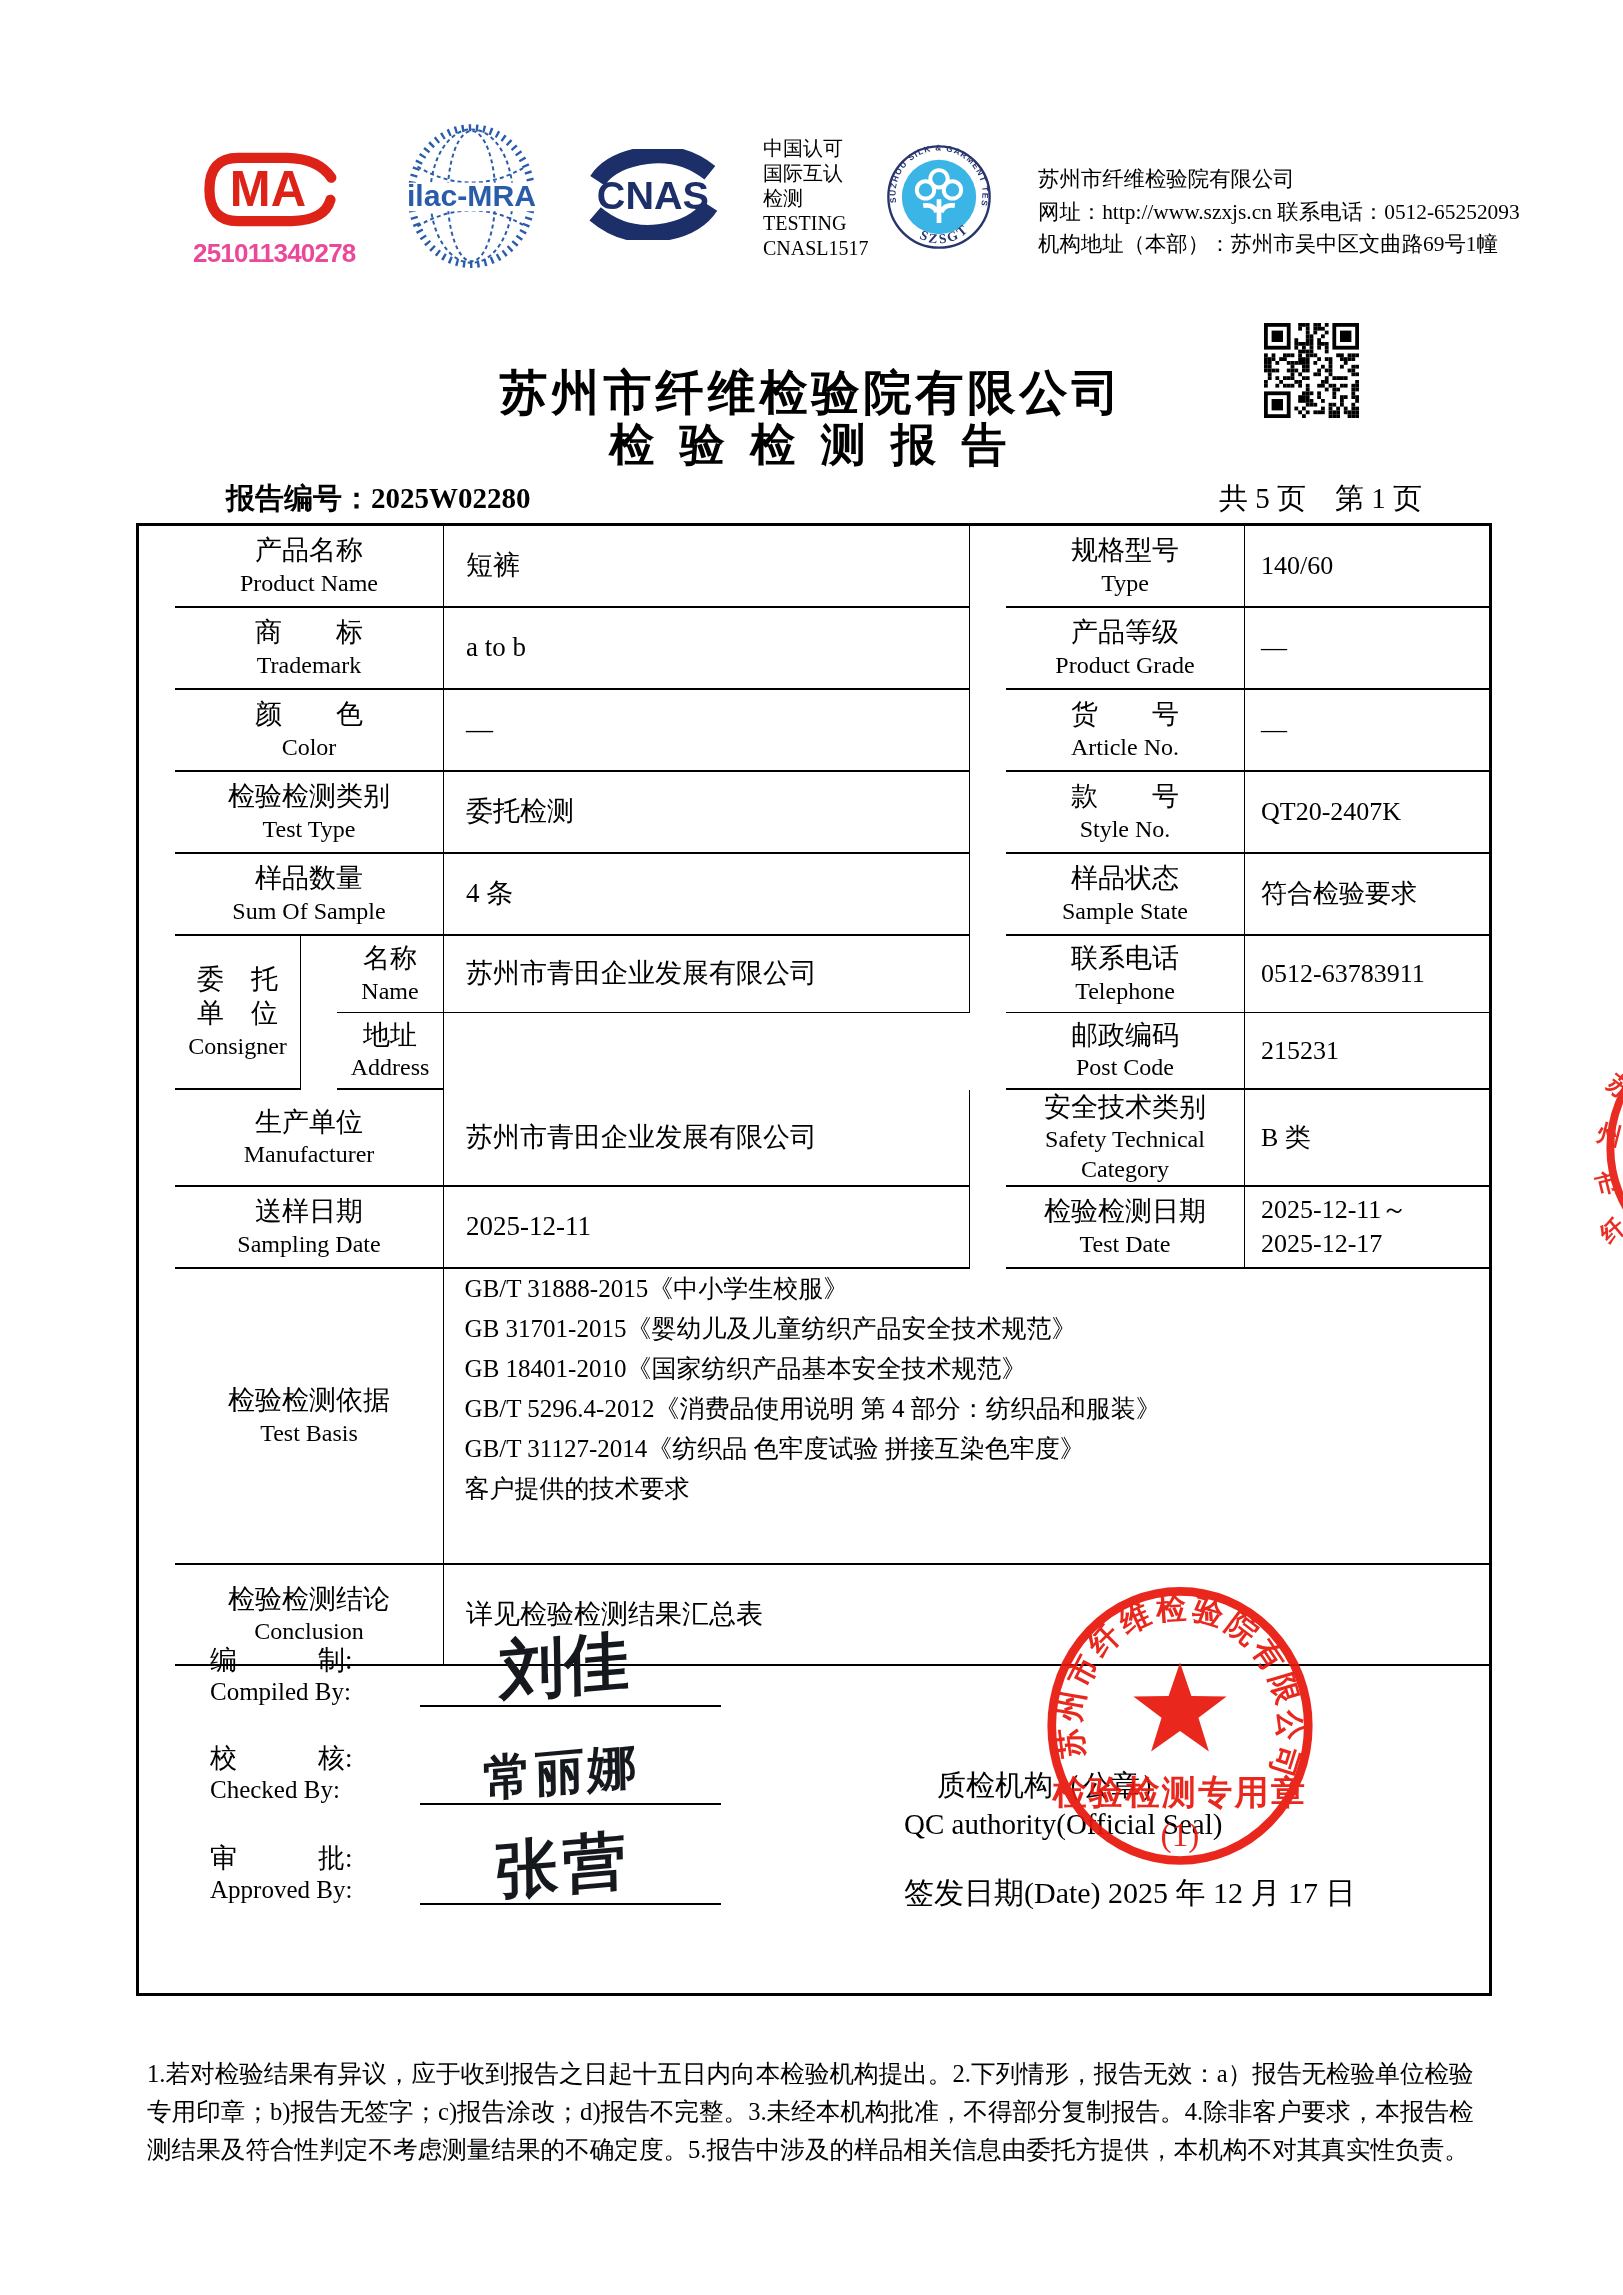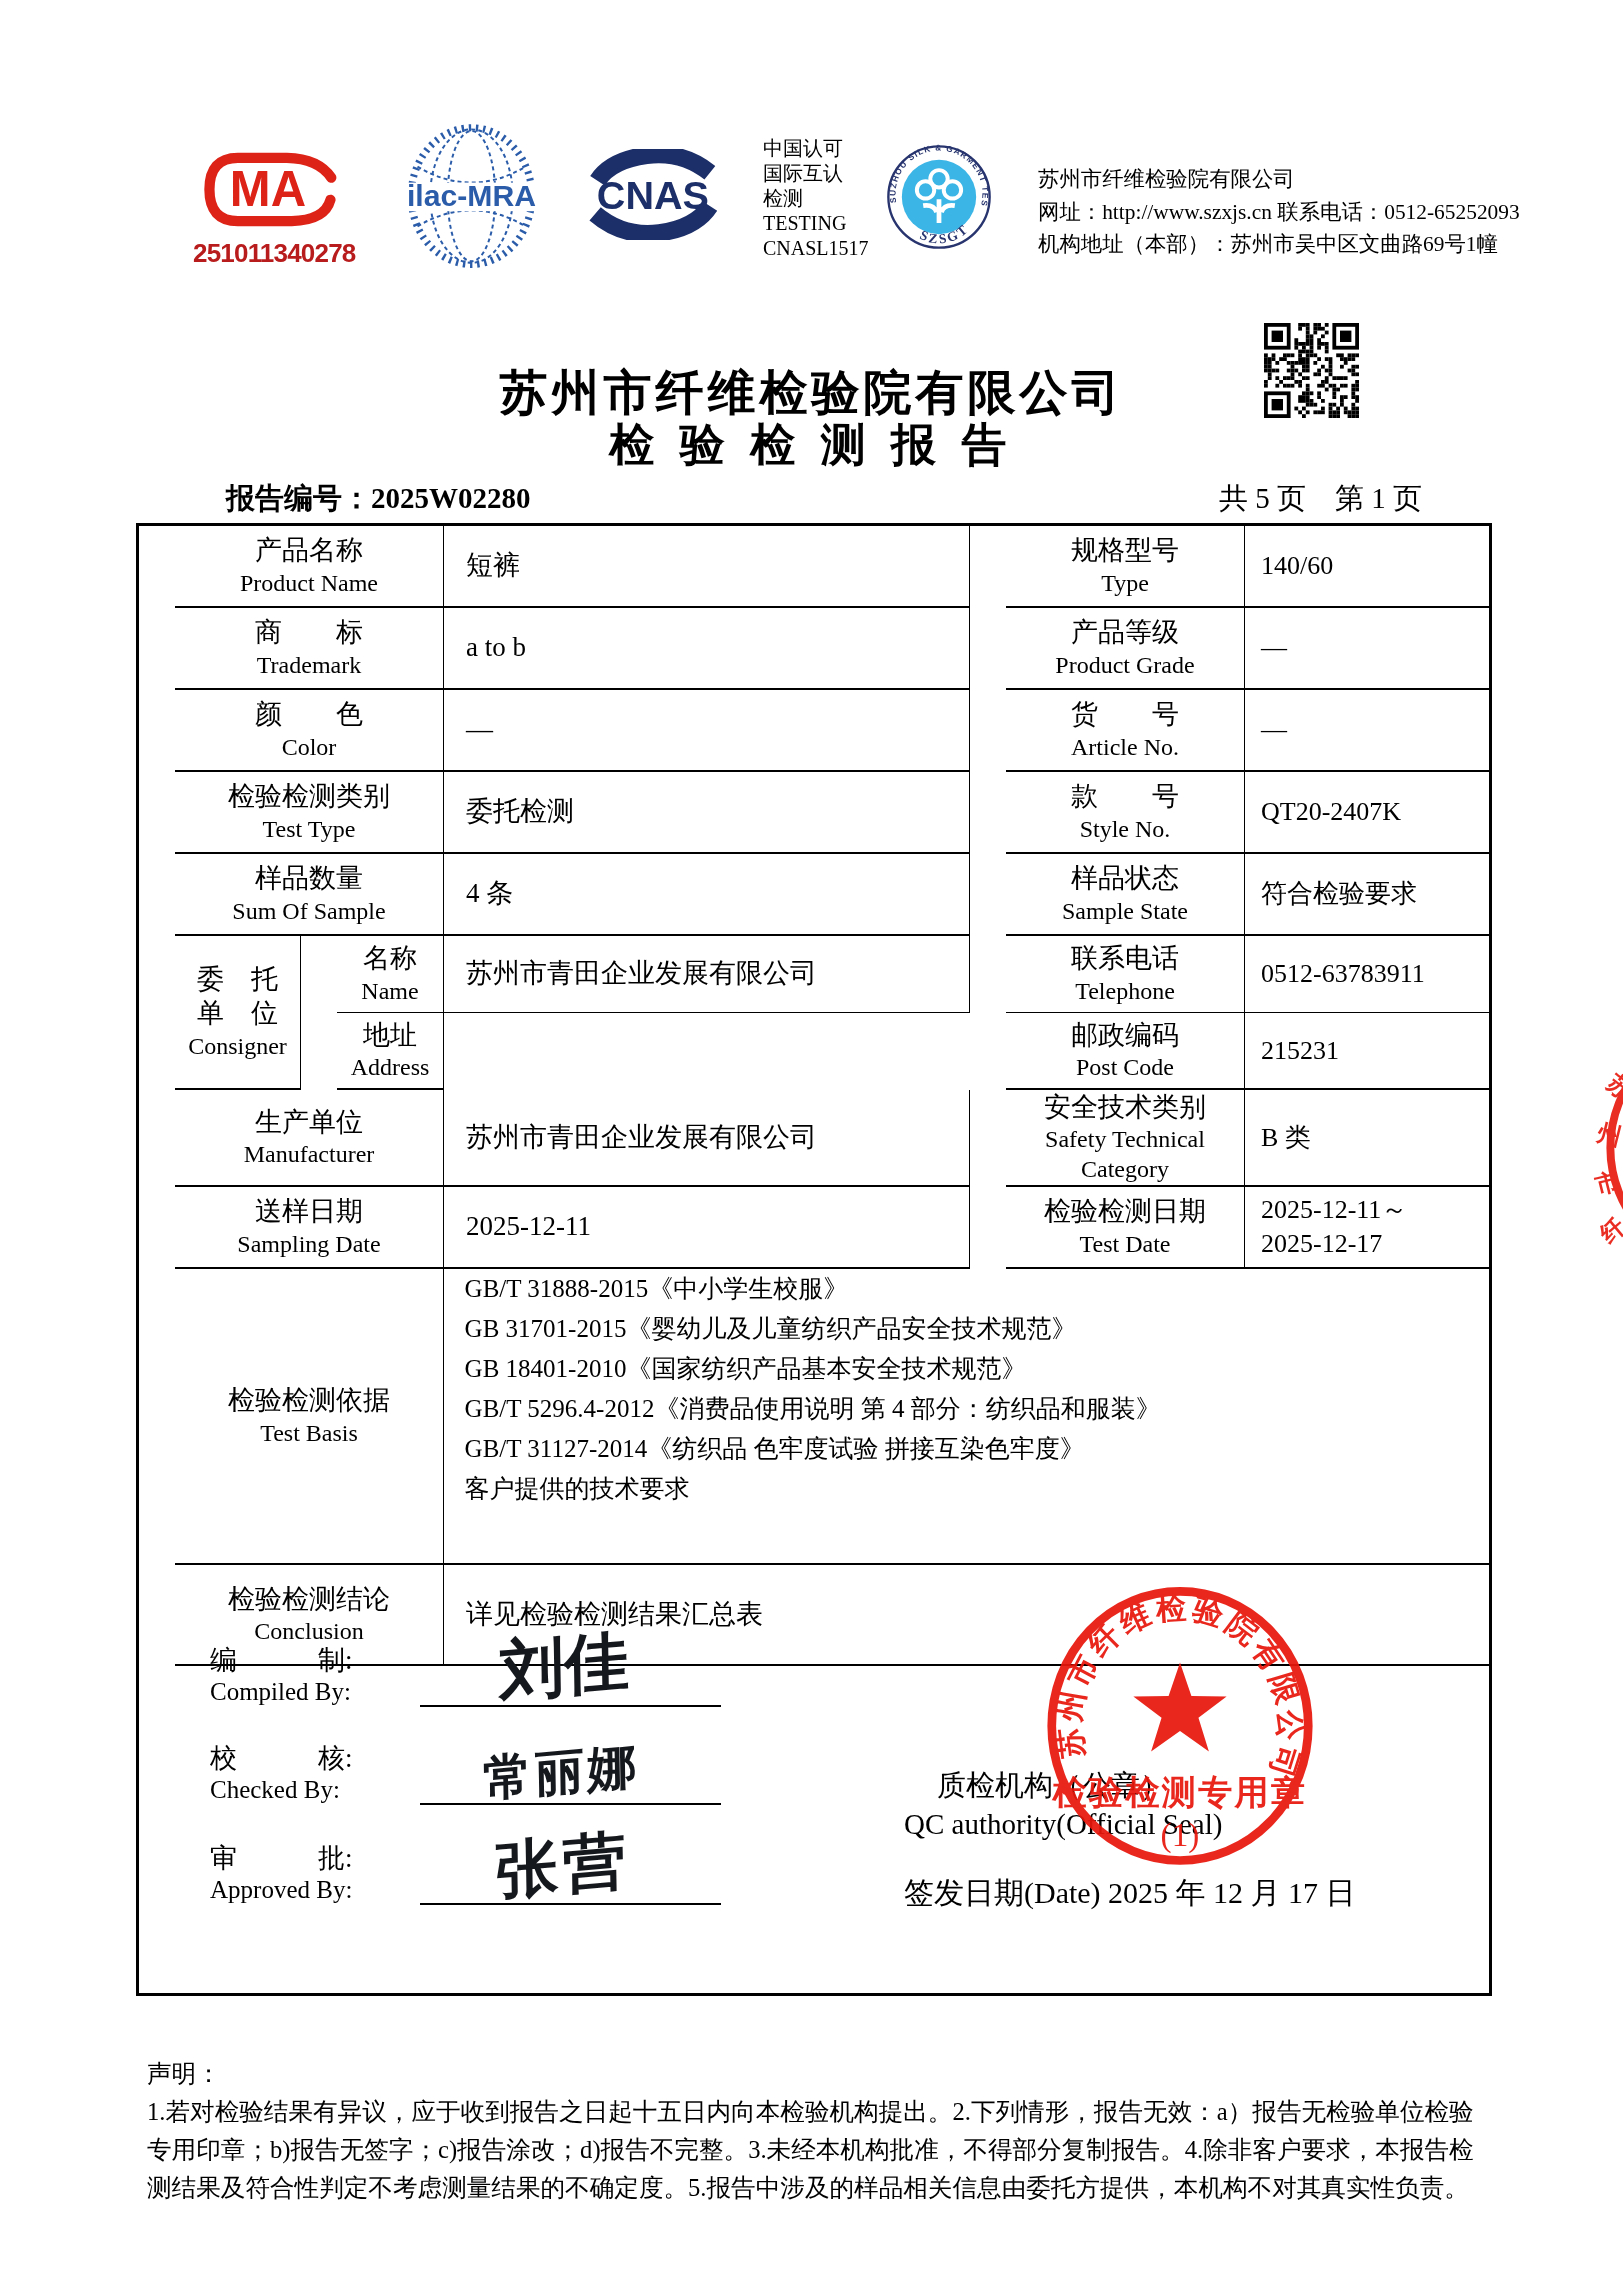--- a/index.html
+++ b/index.html
@@ -4,21 +4,21 @@
 <style>
   html,body{margin:0;padding:0;background:#fff;}
   body{width:1623px;height:2295px;position:relative;overflow:hidden;
        font-family:"Liberation Serif","DejaVu Serif",serif;color:#000;}
   *{box-sizing:border-box;}
   .abs{position:absolute;}
   .sans{font-family:"Liberation Sans","DejaVu Sans",sans-serif;}
 
   
   #cma-num{left:193px;top:238px;width:170px;font-weight:bold;font-size:26px;
-           letter-spacing:-0.8px;color:#b91c1c;font-family:"Liberation Sans","DejaVu Sans",sans-serif;}
+           letter-spacing:-0.8px;color:#ec4899;font-family:"Liberation Sans","DejaVu Sans",sans-serif;}
   #cnas-lines{left:763px;top:136px;font-size:20px;line-height:25px;}
   #org-info{left:1038px;top:163px;font-size:21.4px;line-height:32.5px;white-space:nowrap;}
 
   
   #title-company{left:0;top:361px;width:1623px;text-align:center;font-size:48px;
                  font-weight:bold;letter-spacing:4px;}
   #title-report{left:0;top:415px;width:1623px;text-align:center;font-size:45px;
                 font-weight:bold;letter-spacing:7.1px;}
   #report-no{left:226px;top:479px;font-size:29px;font-weight:bold;}
   #page-count{left:1149px;top:479px;width:273px;font-size:29px;text-align:right;}
@@ -521,16 +521,15 @@
   <circle cx="228" cy="160" r="152" fill="none" stroke="#e8170c" stroke-width="10"></circle>
   <g fill="#e8170c" font-size="30" font-weight="bold" font-family="Liberation Serif, DejaVu Serif, serif">
     <text x="70" y="82" transform="rotate(38 70 82)">苏</text>
     <text x="58" y="150" transform="rotate(14 58 150)">州</text>
     <text x="60" y="218" transform="rotate(-14 60 218)">市</text>
     <text x="74" y="282" transform="rotate(-40 74 282)">纤</text>
   </g>
 </svg>
 
 <div class="abs" id="footer">
-  <div>声明：</div>
   <div>1.若对检验结果有异议，应于收到报告之日起十五日内向本检验机构提出。2.下列情形，报告无效：a）报告无检验单位检验专用印章；b)报告无签字；c)报告涂改；d)报告不完整。3.未经本机构批准，不得部分复制报告。4.除非客户要求，本报告检测结果及符合性判定不考虑测量结果的不确定度。5.报告中涉及的样品相关信息由委托方提供，本机构不对其真实性负责。</div>
 </div>
 
 
 </body></html>

